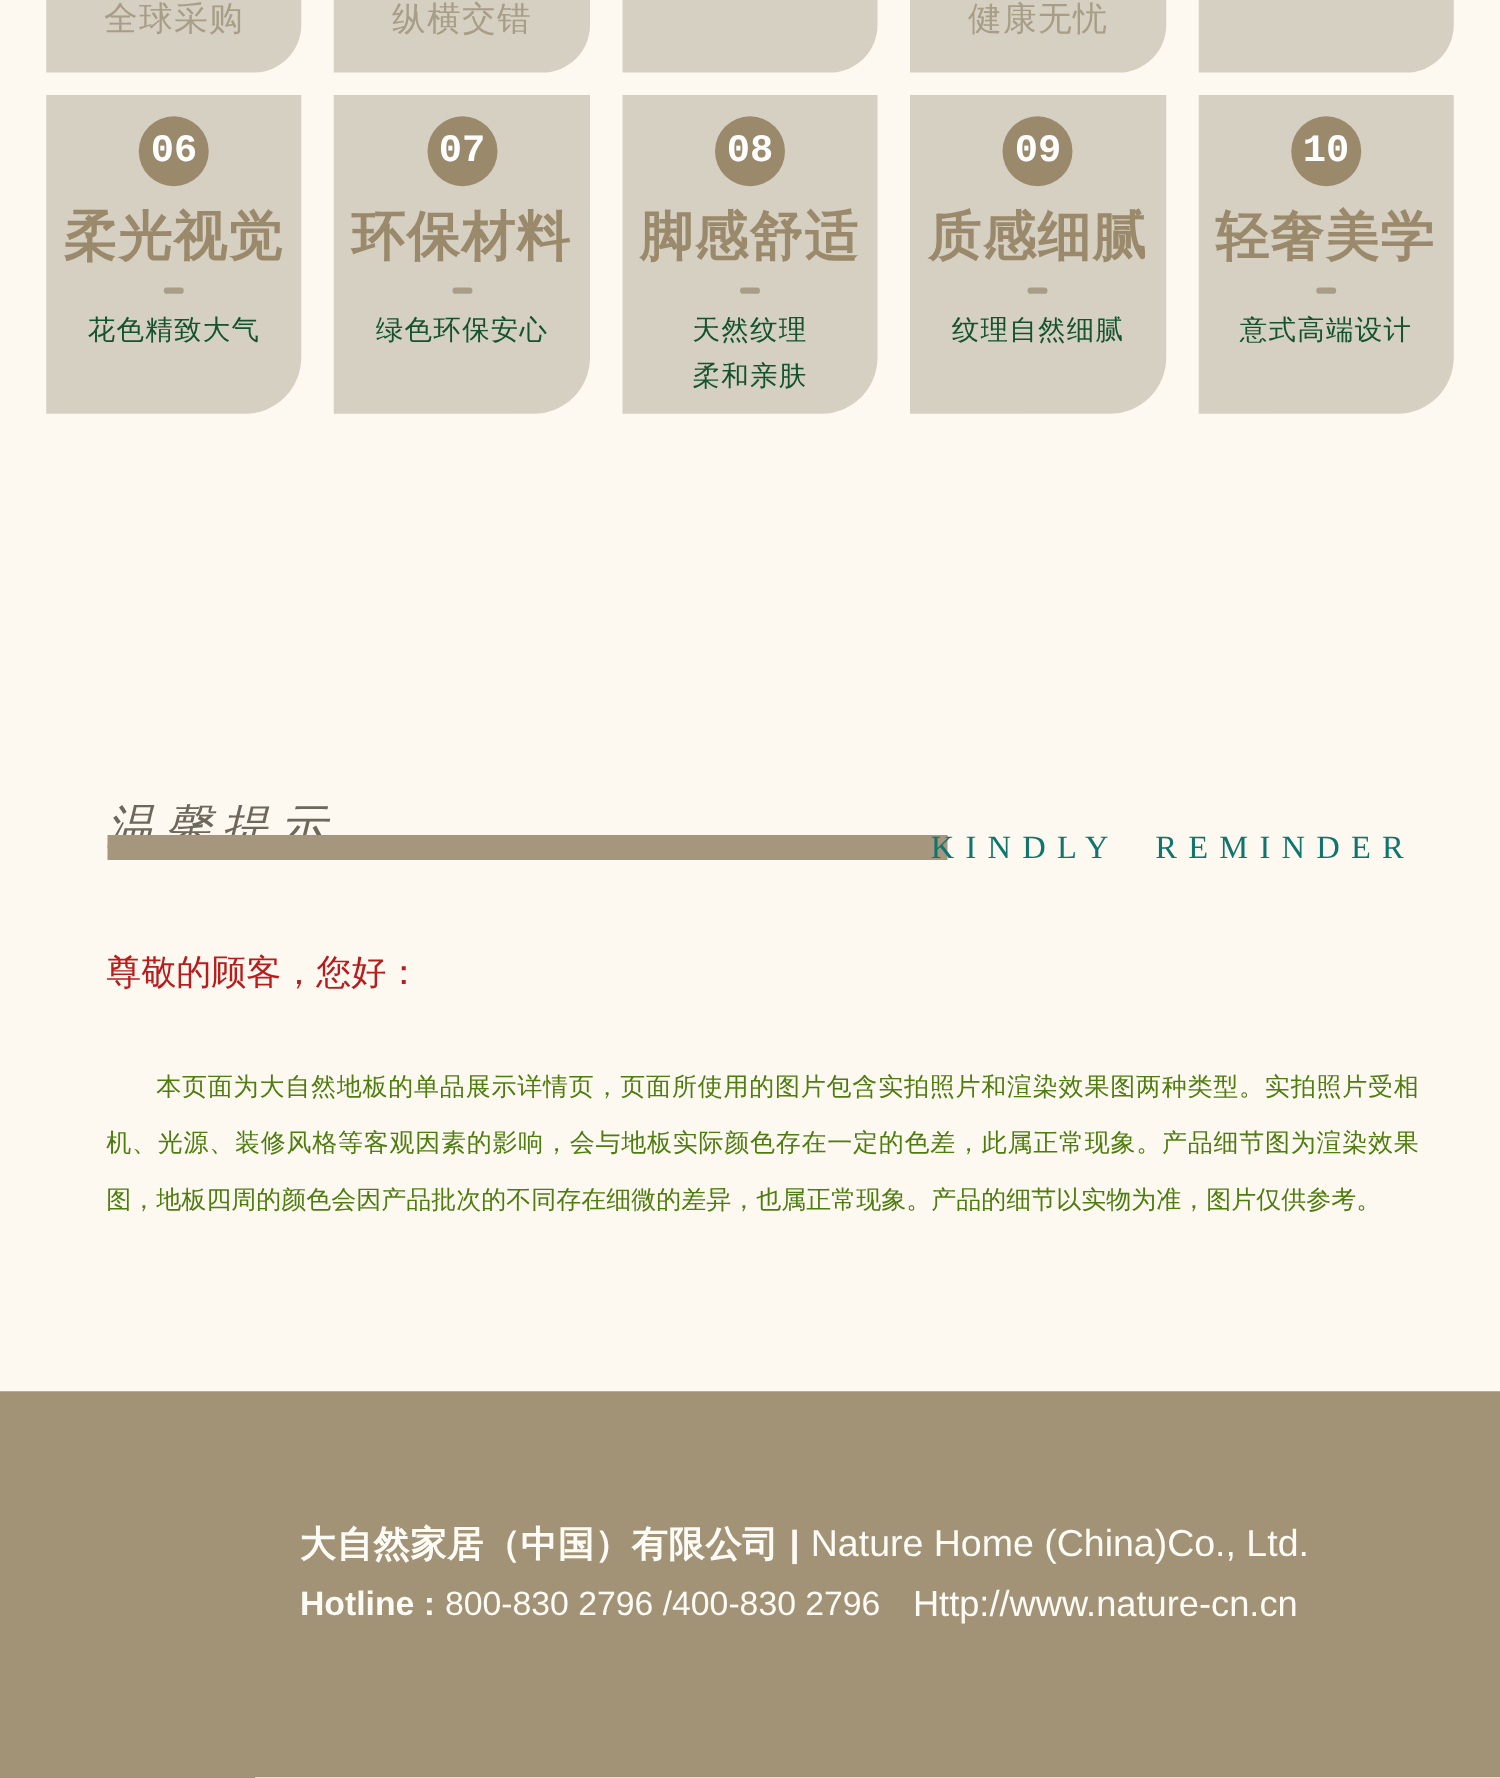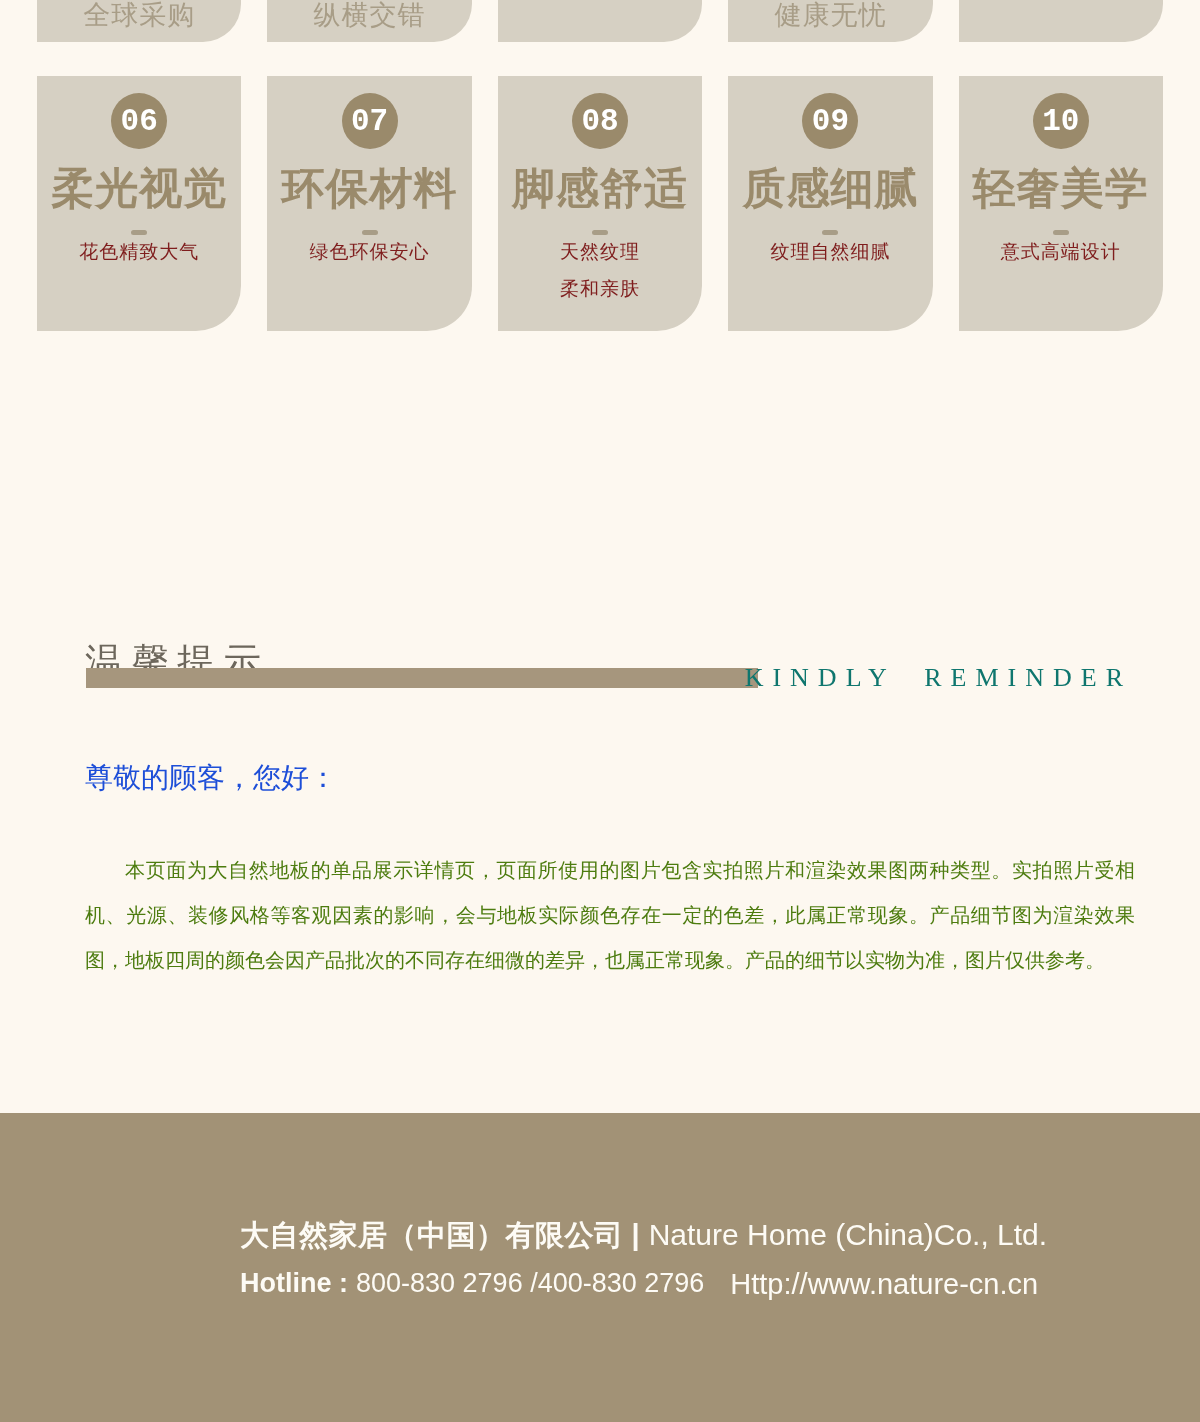--- a/index.html
+++ b/index.html
@@ -11,21 +11,21 @@
     overflow: hidden;
   }
 
   
   .cards-grid {
     position: absolute; left: 37px; right: 37px;
     display: grid; grid-template-columns: repeat(5, 1fr); gap: 26px;
   }
   .top-row { top: 0; }
   .top-card {
-    height: 42px; background: #d6d0c3;
+    height: 58px; background: #d6d0c3;
     border-radius: 0 0 38px 0;
     display: flex; justify-content: center; align-items: flex-start;
     overflow: hidden;
   }
   .top-card-label {
     font-size: 27px; line-height: 28px; color: #a89d87;
     margin-top: 1px; letter-spacing: 1px; white-space: nowrap;
   }
 
   .feature-row { top: 76px; }
@@ -42,43 +42,43 @@
   }
   .card-title {
     margin-top: 21px; font-size: 43px; line-height: 44px;
     font-weight: 800; color: #9a8a6b; letter-spacing: 1px; white-space: nowrap;
   }
   .dash {
     margin-top: 16px; width: 16px; height: 5px;
     border-radius: 3px; background: #a89d87;
   }
   .card-subtitle {
-    font-size: 19px; line-height: 37px;
-    color: #7f1d1d; text-align: center; letter-spacing: 1px; white-space: nowrap;
+    margin-top: 12px; font-size: 22px; line-height: 37px;
+    color: #14532d; text-align: center; letter-spacing: 1px; white-space: nowrap;
   }
 
   
   .reminder-title {
     position: absolute; left: 85px; top: 610px;
     font-size: 38px; line-height: 40px; font-weight: 400;
-    color: #6d675c; letter-spacing: 8px; white-space: nowrap;
+    color: #6d675c; letter-spacing: 8px; white-space: nowrap; font-style: italic;
   }
   .reminder-bar {
     position: absolute; left: 86px; top: 668px;
     width: 672px; height: 20px; background: #a6967d;
   }
   .reminder-en {
     position: absolute; right: 68px; top: 663px;
     font-family: "Liberation Serif", serif;
     font-size: 26px; line-height: 30px; color: #0f766e;
     letter-spacing: 9px; word-spacing: 14px; white-space: nowrap;
   }
   .greeting {
     position: absolute; left: 85px; top: 762px;
-    font-size: 28px; line-height: 32px; color: #1d4ed8;
+    font-size: 28px; line-height: 32px; color: #b91c1c;
   }
   .notice-paragraph {
     position: absolute; left: 85px; top: 828px;
     width: 1050px;
     font-size: 20px; line-height: 45px; color: #4d7c0f;
     text-align: justify; text-indent: 2em;
   }
 
   
   .footer {

